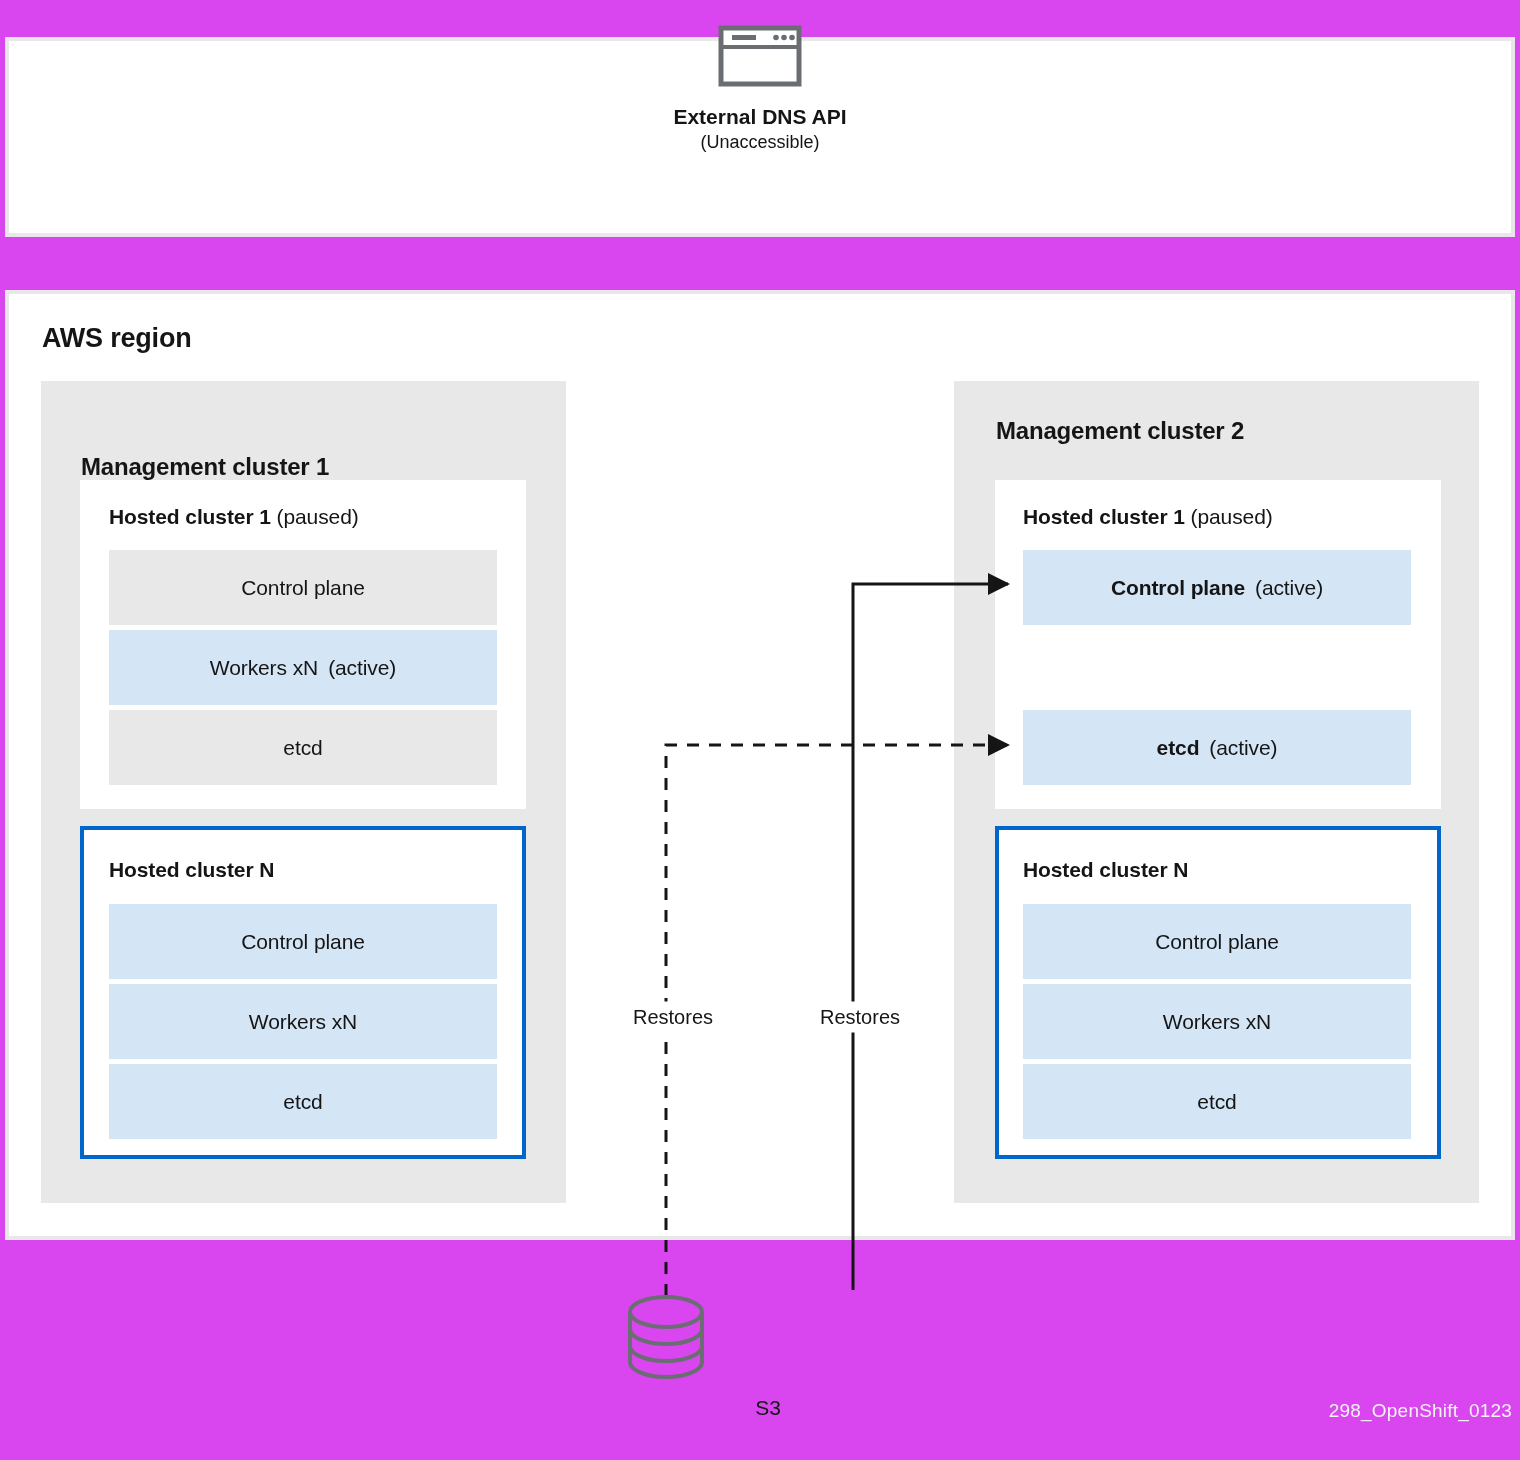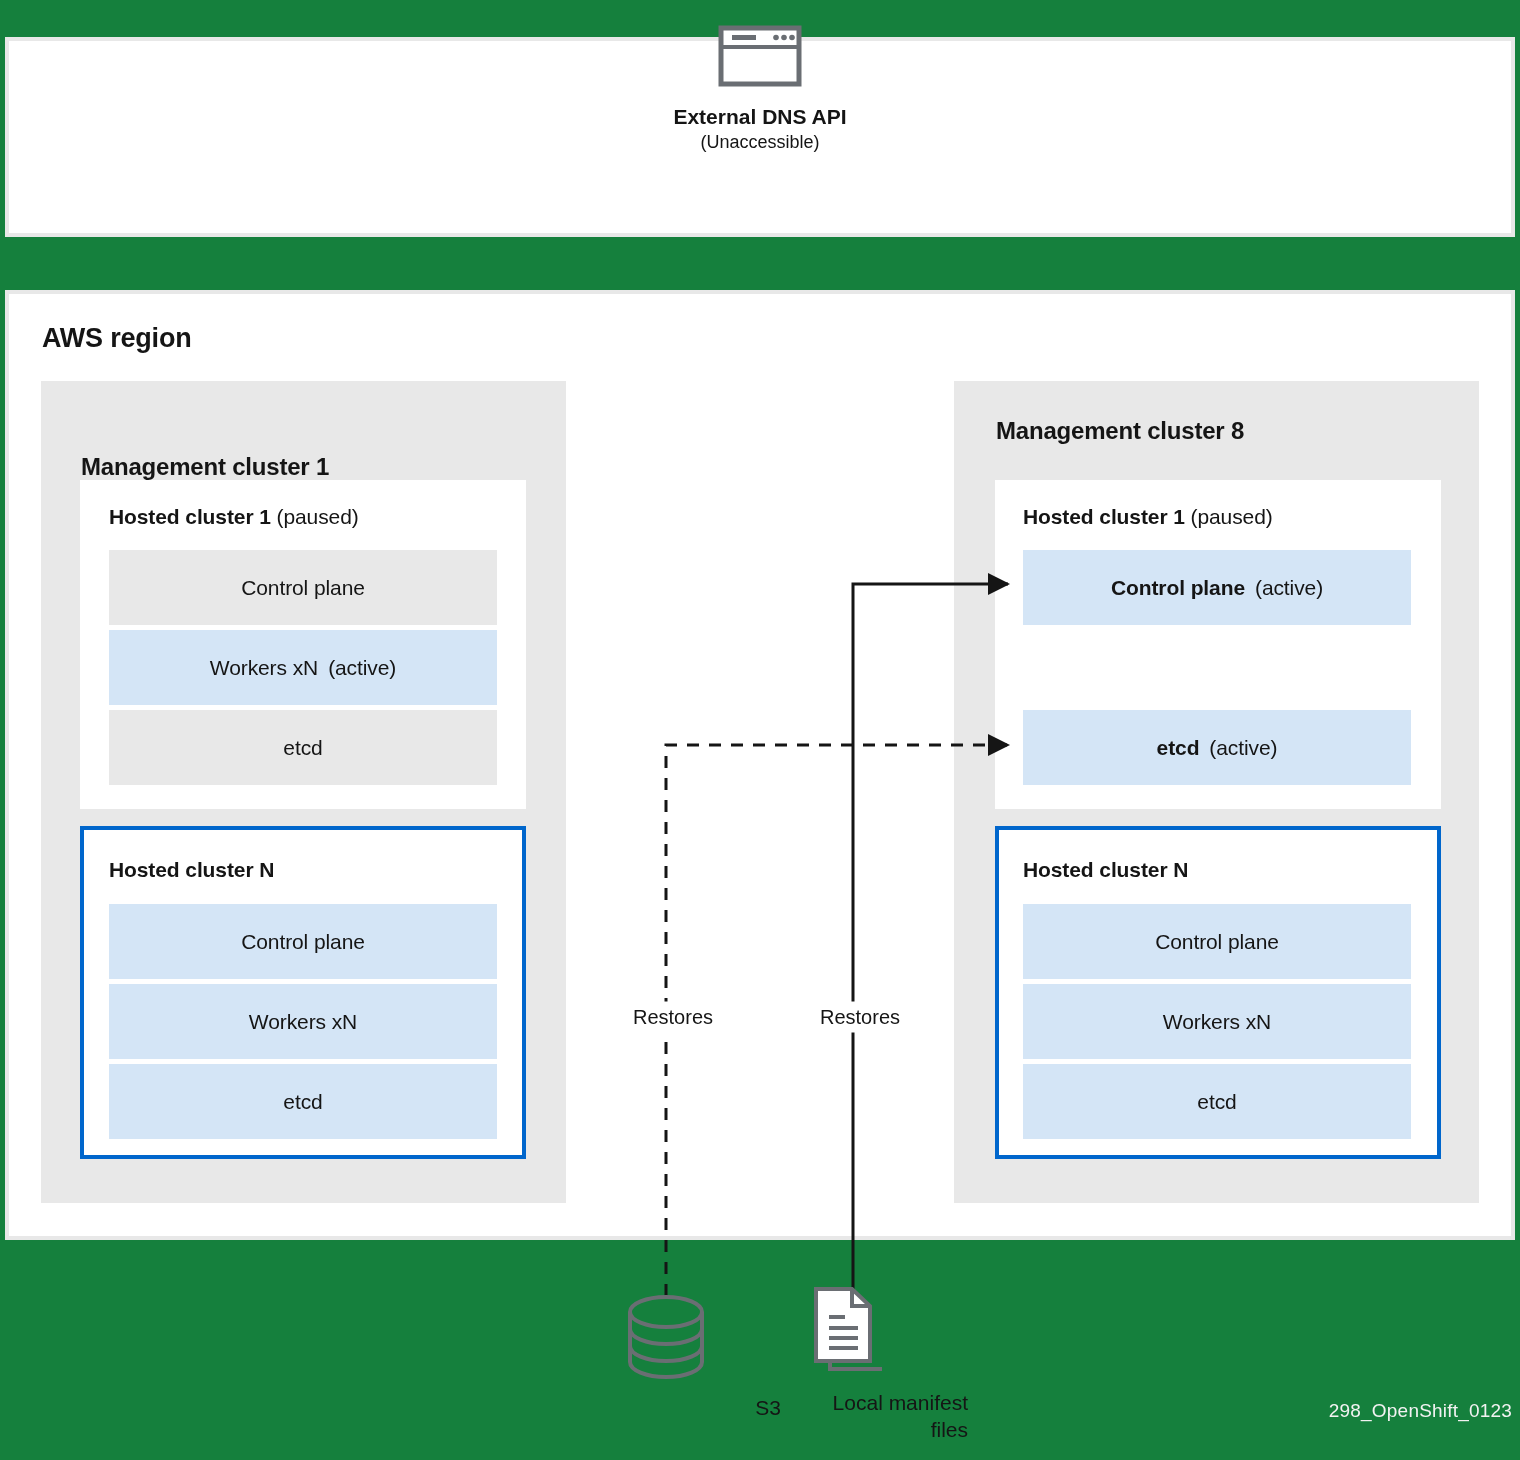--- a/index.html
+++ b/index.html
@@ -8,21 +8,21 @@
     background: #ffffff;
   }
   body {
     font-family: "Liberation Sans", sans-serif;
     color: #151515;
   }
   #canvas {
     position: relative;
     width: 1520px;
     height: 1460px;
-    background: #15803d;
+    background: #d946ef;
     overflow: hidden;
   }
 
   
   .frame {
     position: absolute;
     background: #ffffff;
     border: 4px solid #e8e8e8;
     box-sizing: border-box;
   }
@@ -253,21 +253,21 @@
     <span class="name">Control plane</span>
   </div>
   <div class="comp-row blue col-left n2">
     <span class="name">Workers xN</span>
   </div>
   <div class="comp-row blue col-left n3">
     <span class="name">etcd</span>
   </div>
 
   <div class="mgmt-panel" id="mgmt-2"></div>
-  <div class="mgmt-title" id="mgmt-2-title">Management cluster 8</div>
+  <div class="mgmt-title" id="mgmt-2-title">Management cluster 2</div>
 
   <div class="hosted-card" id="hc-1-right"></div>
   <div class="hosted-title" id="hc-1-right-title">
     <span>Hosted cluster 1</span>
     <span class="status">(paused)</span>
   </div>
 
   <div class="comp-row blue emph col-right r1">
     <span class="name">Control plane</span>
     <span class="status">(active)</span>
@@ -314,35 +314,16 @@
           <path d="M 82 20 L 82 70"></path>
           <path d="M 10 70 a 36 15 0 0 0 72 0"></path>
           <path d="M 10 37 a 36 15 0 0 0 72 0"></path>
           <path d="M 10 54 a 36 15 0 0 0 72 0"></path>
         </g>
       </svg>
     </div>
     <div class="store-label">S3</div>
   </div>
 
-  <div class="store-node" id="node-manifest">
-    <div class="store-icon-wrap">
-      <svg width="86" height="96" viewBox="0 0 86 96" aria-hidden="true">
-        <g fill="none" stroke="#6a6e73" stroke-width="4">
-          <path d="M 20 22 L 20 88 L 72 88"></path>
-          <path d="M 6 8 L 42 8 L 60 25 L 60 80 L 6 80 Z" fill="#ffffff"></path>
-          <path d="M 42 8 L 42 25 L 60 25"></path>
-          <line x1="19" y1="36" x2="35" y2="36"></line>
-          <line x1="19" y1="47" x2="48" y2="47"></line>
-          <line x1="19" y1="57" x2="48" y2="57"></line>
-          <line x1="19" y1="67" x2="48" y2="67"></line>
-        </g>
-      </svg>
-    </div>
-    <div class="store-label">
-      <span>Local manifest</span><br>
-      <span>files</span>
-    </div>
-  </div>
 
   <div id="watermark">298_OpenShift_0123</div>
 
 </div>
 
 </body></html>

